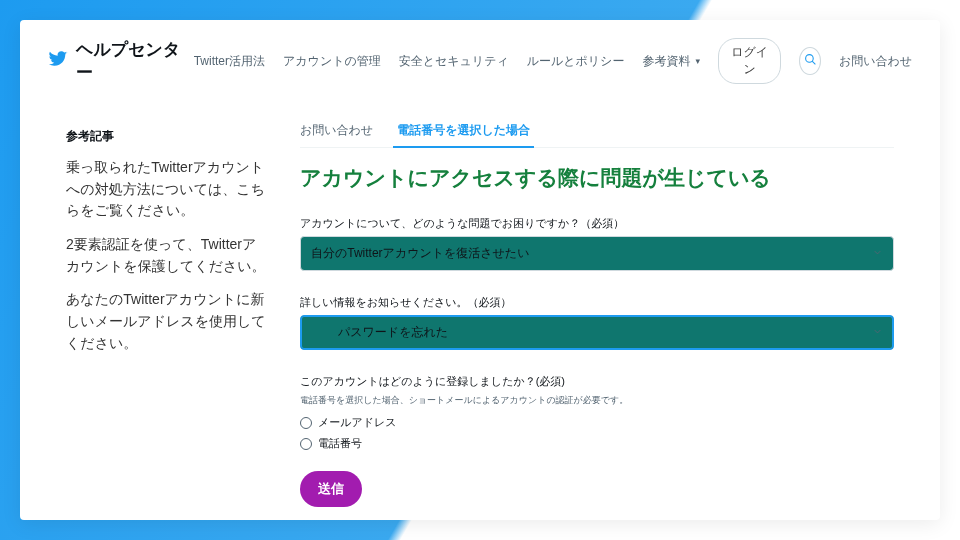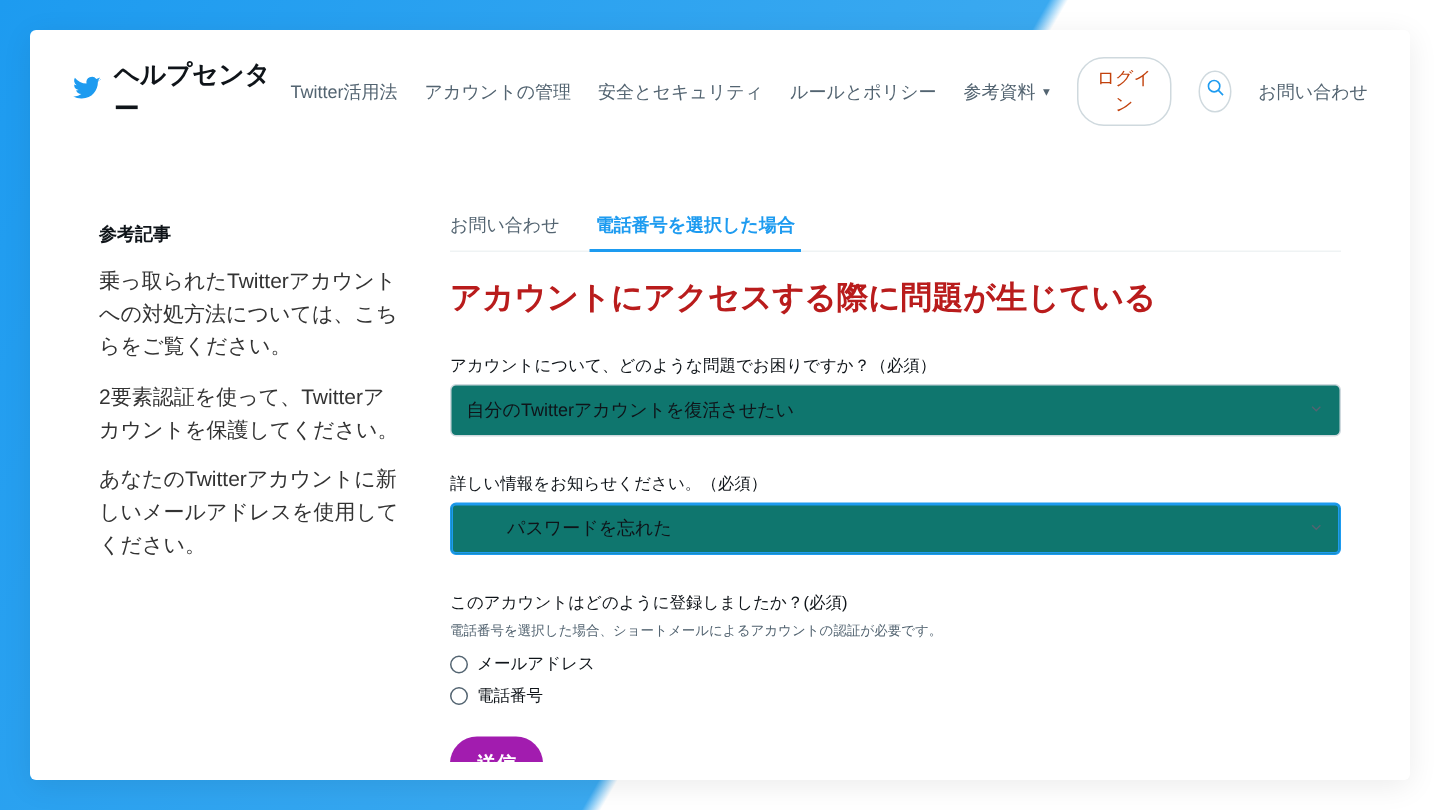--- a/index.html
+++ b/index.html
@@ -15,36 +15,35 @@
   }
   .page {
     width: 920px;
     height: 500px;
     background: #fff;
     border-radius: 4px;
     box-shadow: 0 4px 20px rgba(0,0,0,0.08);
     display: flex;
     flex-direction: column;
     padding: 18px 10px 12px;
-    gap: 20px;
   }
   
   header {
     display: flex;
     align-items: center;
     justify-content: space-between;
     padding: 0 18px 14px;
   }
   .brand { display:flex; align-items:center; gap:8px; }
   .brand svg { width:20px; height:20px; fill:#1d9bf0; }
   .brand-title { font-size:17px; font-weight:700; color:#0f1419; }
   nav.top { display:flex; align-items:center; gap:18px; }
   nav.top a { font-size:12px; color:#536471; text-decoration:none; cursor:pointer; white-space:nowrap; display:flex; align-items:center; gap:3px; }
   .login-btn {
-    font-size:12px; color:#c2410c; background:#fff; border:1px solid #cfd9de;
+    font-size:12px; color:#404040; background:#fff; border:1px solid #cfd9de;
     border-radius:18px; padding:5px 12px; cursor:pointer;
   }
   .search-btn {
     width:28px; height:28px; border:1px solid #cfd9de; border-radius:50%;
     display:flex; align-items:center; justify-content:center; cursor:pointer;
     background:#fff;
   }
   .search-btn svg { width:13px; height:13px; stroke:#1d9bf0; fill:none; stroke-width:2; }
   .caret { font-size:9px; margin-left:2px; }
 
@@ -56,21 +55,21 @@
   main { flex:1; padding-top:24px; }
 
   
   .tabs { display:flex; gap:24px; border-bottom:1px solid #eff3f4; }
   .tab { font-size:12px; padding-bottom:8px; color:#536471; cursor:pointer; }
   .tab.active { color:#1d9bf0; font-weight:700; position:relative; }
   .tab.active::after {
     content:""; position:absolute; bottom:-1px; left:-4px; right:-4px; height:2px; background:#1d9bf0;
   }
 
-  h1 { font-size:21px; font-weight:700; margin:16px 0 14px; color:#b91c1c; }
+  h1 { font-size:21px; font-weight:700; margin:16px 0 14px; color:#15803d; }
 
   .field { margin-bottom:14px;margin-top:24px; }
   .label { font-size:11px; color:#0f1419; margin-bottom:5px; }
   .hint { font-size:9px; color:#536471; margin-top:2px; }
   .select {
     width:100%; border:1px solid #cfd9de; border-radius:4px;
     padding:8px 10px; font-size:12px; color:#0f1419;
     display:flex; align-items:center; justify-content:space-between;
     cursor:pointer; background:#0f766e;
   }

